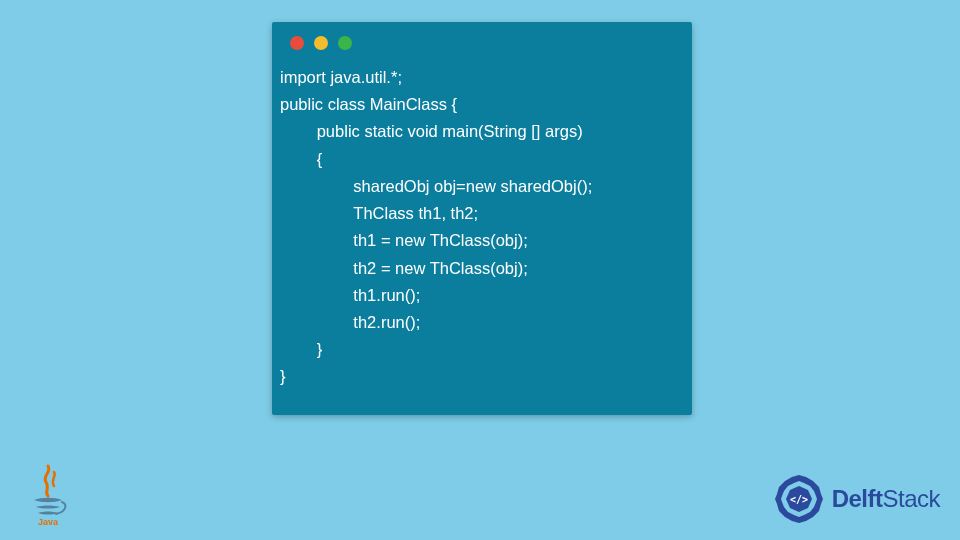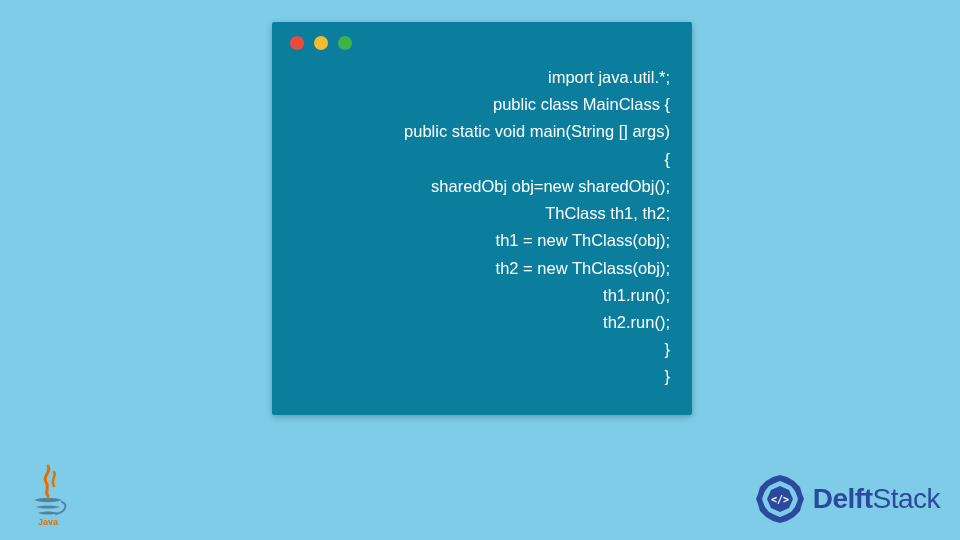--- a/index.html
+++ b/index.html
@@ -35,39 +35,38 @@
   .dot.red { background: #e94b3c; }
   .dot.yellow { background: #f4bd2f; }
   .dot.green { background: #3bb54a; }
   .code {
     padding: 4px 22px 6px 8px;
     color: #ffffff;
     font-family: Arial, Helvetica, sans-serif;
     font-size: 16.5px;
     line-height: 1.65;
     white-space: pre;
-    text-align: right;
   }
   .java-logo {
     position: absolute;
     left: 24px;
     bottom: 14px;
     width: 48px;
     height: 64px;
   }
   .delft {
     position: absolute;
     right: 20px;
     bottom: 14px;
     display: flex;
     align-items: center;
     gap: 6px;
   }
   .delft-text {
-    font-size: 28px;
+    font-size: 24px;
     font-weight: 600;
     color: #2b4a9e;
     letter-spacing: -0.5px;
   }
   .delft-text .stack { font-weight: 400; }
 </style>
 </head>
 <body>
 
 <div class="code-window">

